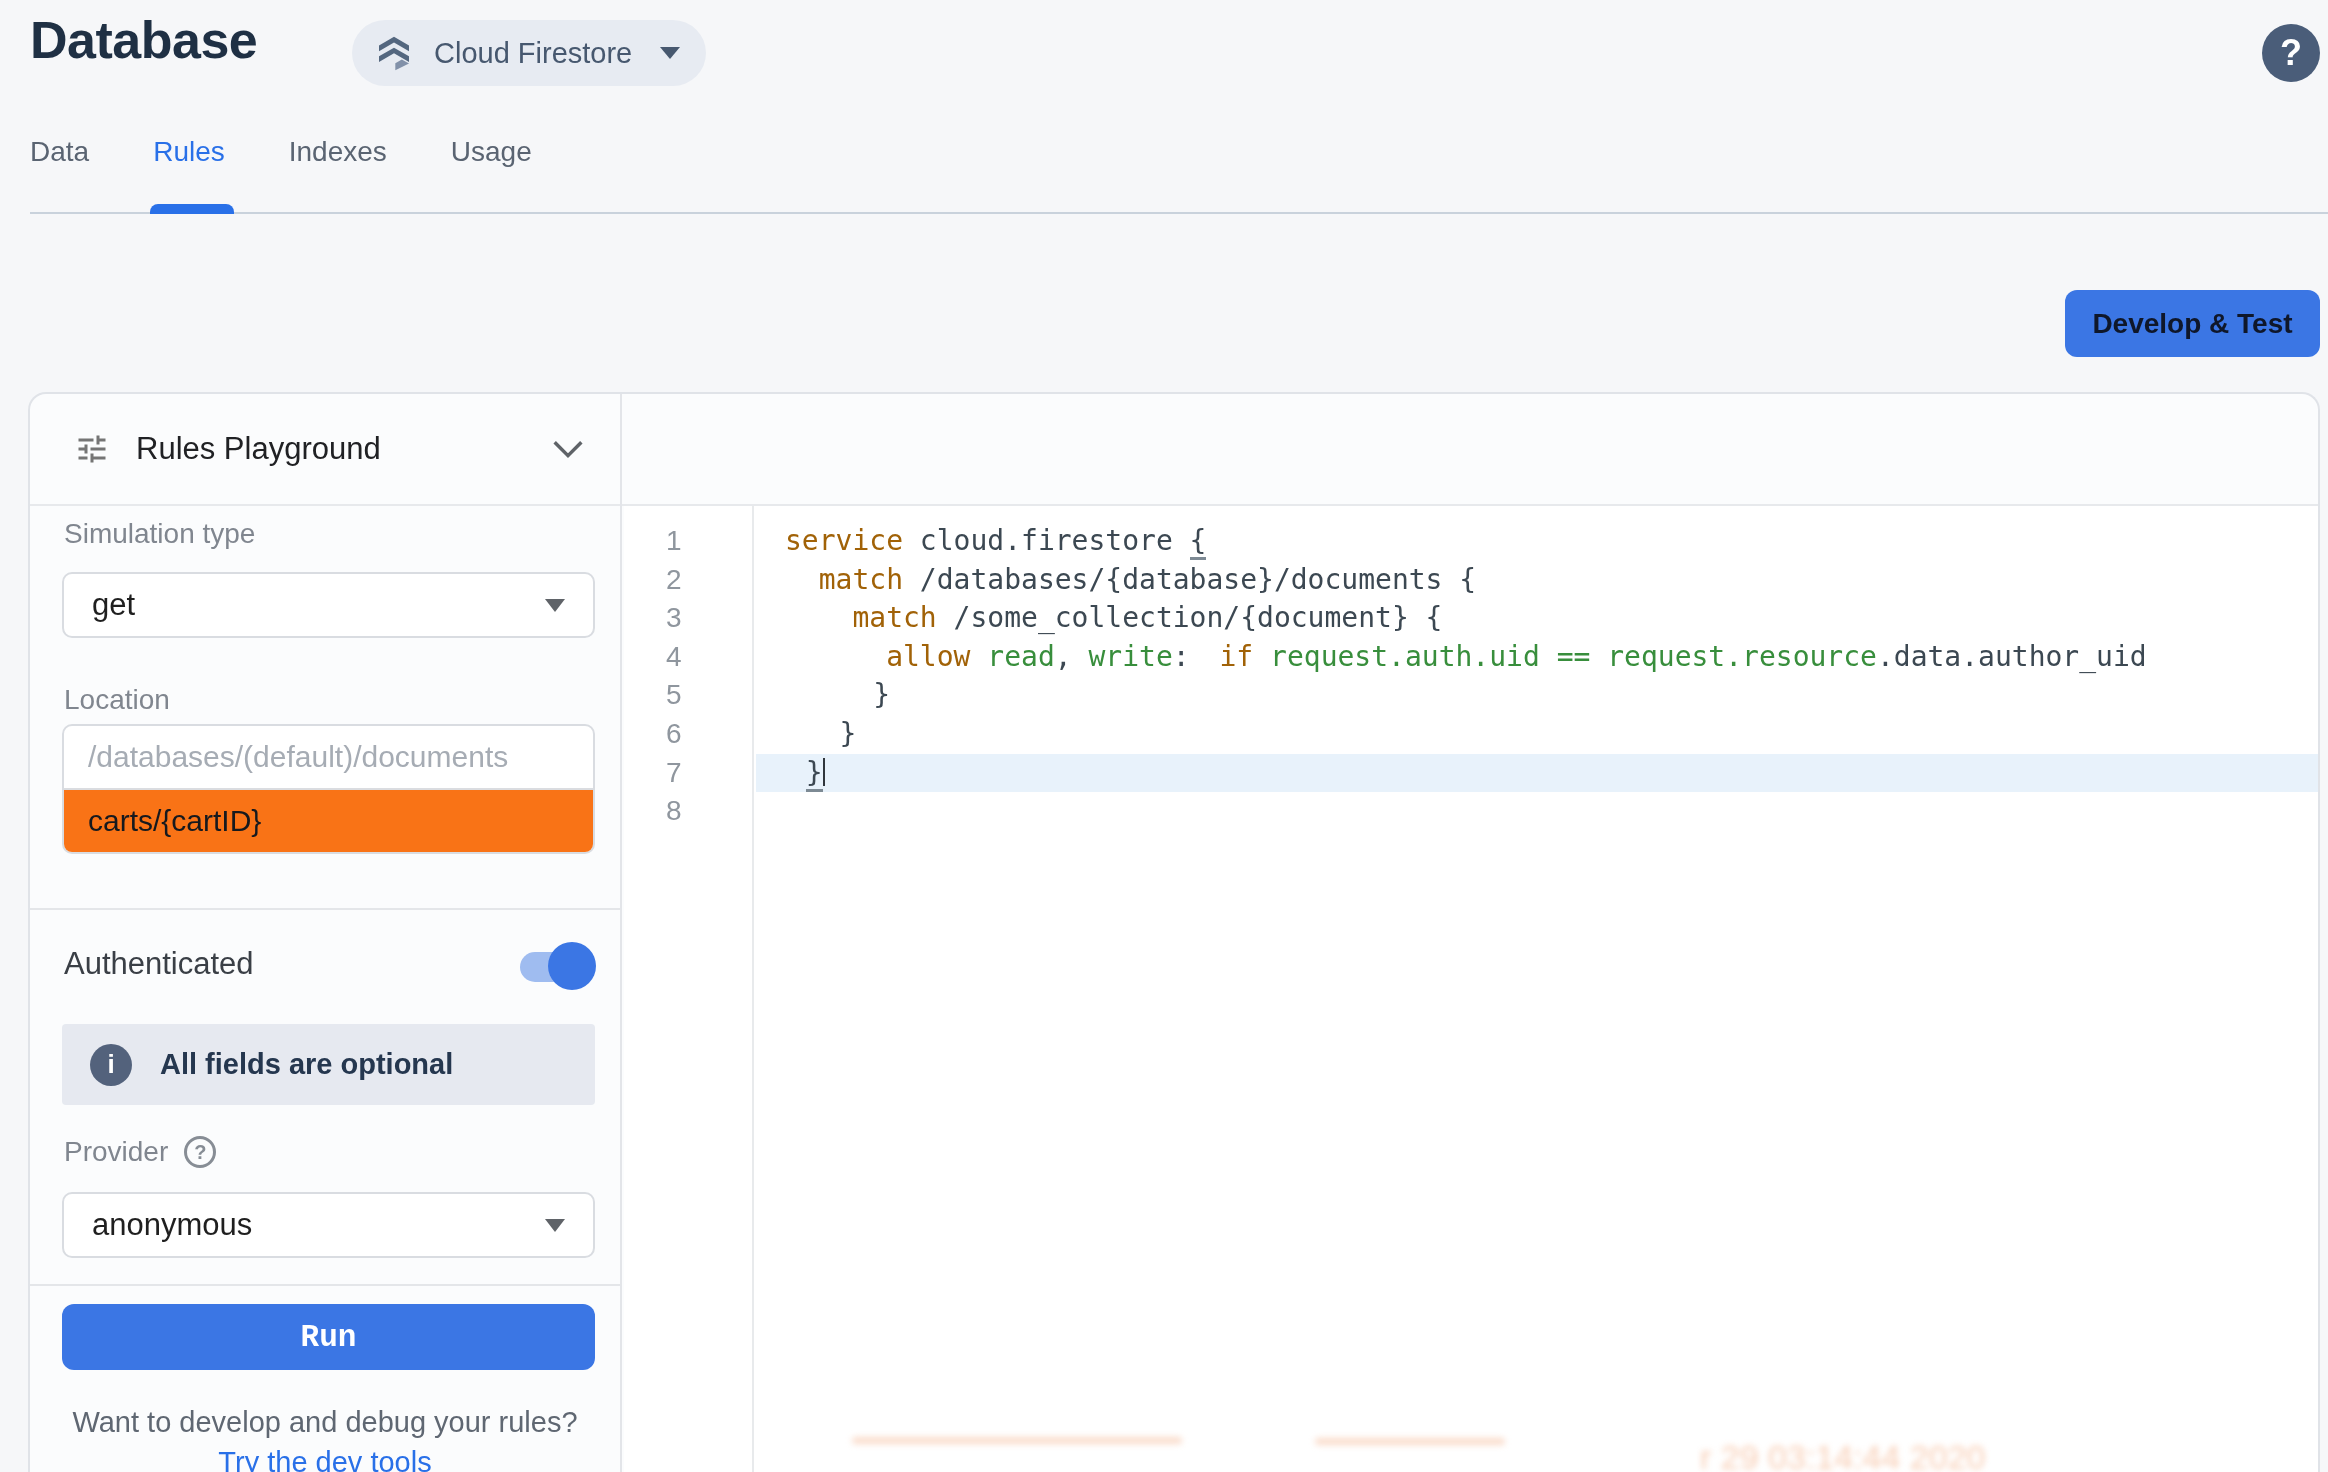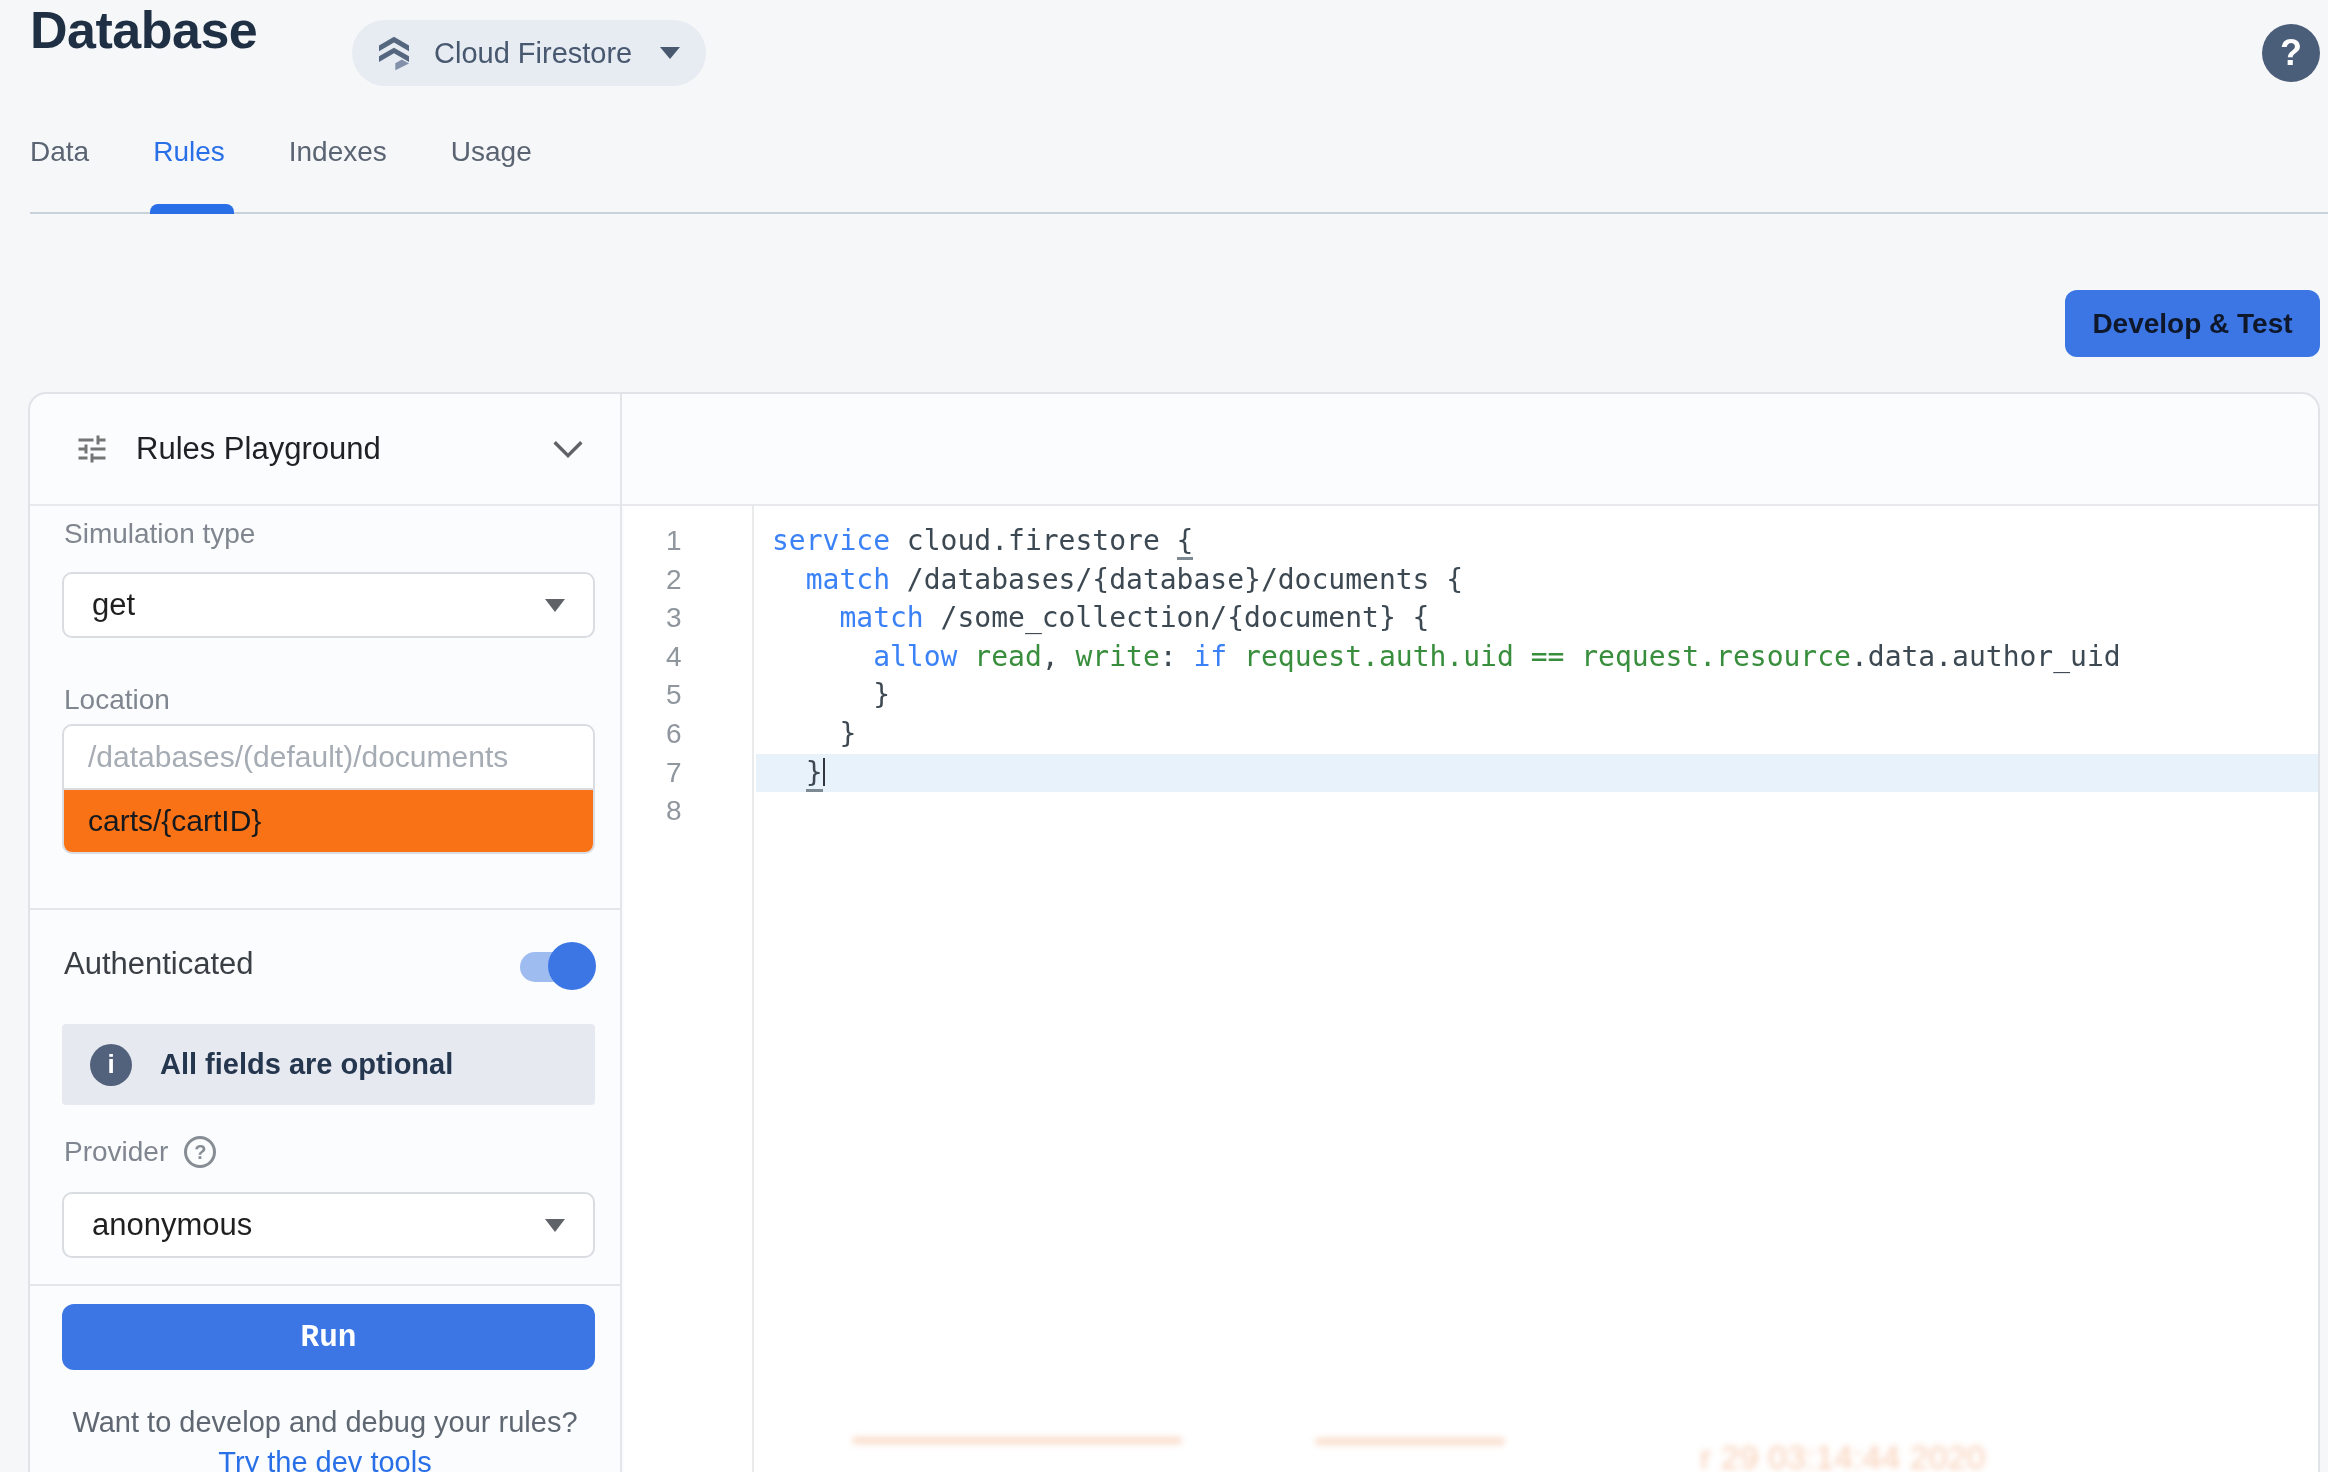--- a/index.html
+++ b/index.html
@@ -1,21 +1,21 @@
 <!DOCTYPE html>
 <html><head>
 <meta charset="utf-8">
 <style>
   * { margin:0; padding:0; box-sizing:border-box; }
   html,body { width:2328px; height:1472px; overflow:hidden; }
   body { font-family:"Liberation Sans", sans-serif; background:#f6f7f9; }
   .screen { position:relative; width:2328px; height:1472px; background:#f6f7f9; }
 
   
-  .page-title { position:absolute; left:30px; top:0; font-size:52px; font-weight:700;
+  .page-title { position:absolute; left:30px; top:10px; font-size:52px; font-weight:700;
                 color:#1f3044; letter-spacing:-0.5px; }
   .chip { position:absolute; left:352px; top:20px; height:66px; display:flex; align-items:center;
           gap:20px; padding:0 26px 0 22px; background:#e7ebf2; border-radius:33px; cursor:pointer; }
   .chip-label { font-size:29px; color:#47586f; }
   .chip-caret { width:0; height:0; border-left:10px solid transparent; border-right:10px solid transparent;
                 border-top:12px solid #47586f; margin-left:8px; }
   .help-btn { position:absolute; right:8px; top:24px; width:58px; height:58px; border-radius:50%;
               background:#4a5d79; color:#fff; font-size:36px; font-weight:700; display:flex;
               align-items:center; justify-content:center; cursor:pointer; }
 
@@ -84,21 +84,21 @@
 
   
   .editor { position:absolute; left:594px; top:112px; right:0; bottom:0; background:#fff; }
   .gutter { position:absolute; left:0; top:0; width:130px; height:100%; background:#fff;
             border-right:2px solid #e8eaec; padding-top:16px; }
   .ln { height:38.6px; line-height:38.6px; font-size:28px; color:#8f969e; padding-left:42px; }
   .code { position:absolute; left:132px; top:0; right:0; bottom:0; padding-top:16px;
           font-family:"DejaVu Sans Mono", monospace; font-size:28px; cursor:text; }
   .cl { height:38.6px; line-height:38.6px; white-space:pre; padding-left:16px; }
   .cl.active { background:#e8f2fb; }
-  .k { color:#3b82f6; }
+  .k { color:#a16207;margin-left:13px; }
   .p { color:#3c4852; }
   .c { color:#d23563; }
   .g { color:#388e3c; }
   .m { border-bottom:3px solid #7d8a94; }
   .caret { display:inline-block; width:2px; height:28px; background:#30363c; vertical-align:-4px; }
 
   
   .wm { position:absolute; color:rgba(238,128,62,0.4); filter:blur(3px); font-size:34px;
         white-space:nowrap; pointer-events:none; }
   .wm-bar { position:absolute; height:7px; border-radius:4px; background:rgba(244,178,140,0.45);

